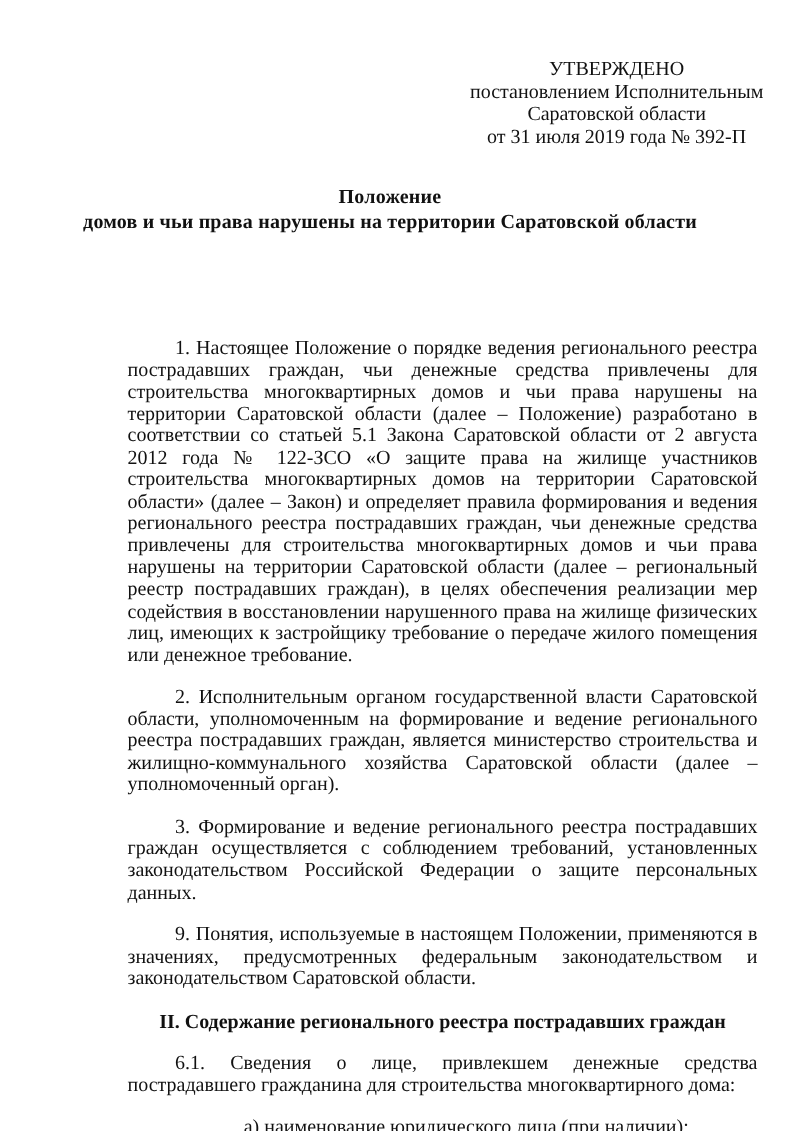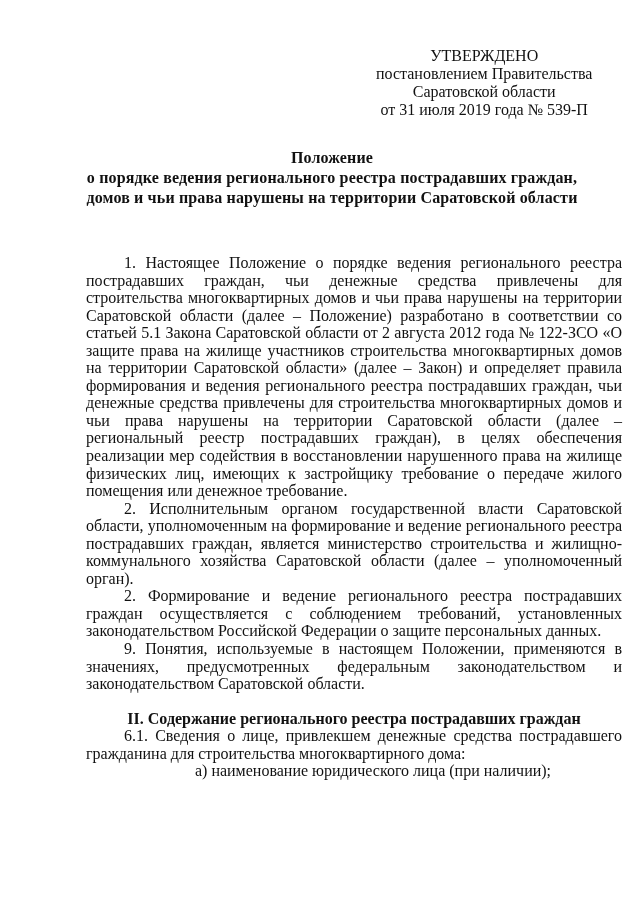--- a/index.html
+++ b/index.html
@@ -6,53 +6,52 @@
   body {
     width: 640px; height: 905px; overflow: hidden; position: relative;
     font-family: "Liberation Serif", serif; color: #111;
   }
   .approval {
     position: absolute; left: 376px; top: 47px;
     font-size: 16px; line-height: 18px;
   }
   .approval .a-line { white-space: nowrap; text-align: center; }
   .title-block {
-    position: absolute; left: 72px; width: 520px; top: 148px;
+    position: absolute; left: 52px; width: 520px; top: 148px;
     text-align: center; font-weight: bold; font-size: 16px; line-height: 20px;
     letter-spacing: 0.15px;
   }
   .body {
     position: absolute; left: 86px; width: 536px; top: 254px;
     font-size: 16px; line-height: 17.55px;
   }
   .section-heading {
     text-align: center; font-weight: bold; margin: 0;
   }
   .section-heading.h2 { margin-top: 17px; }
-  p { margin: 0; text-align: justify; text-indent: 38px; }
+  p { margin: 16px; text-align: justify; text-indent: 38px; }
   p.item { text-align: center; }
 </style>
 </head>
 <body>
 
 <div class="approval">
   <div class="a-line">УТВЕРЖДЕНО</div>
-  <div class="a-line">постановлением  Правительства</div>
+  <div class="a-line">постановлением  Исполнительным</div>
   <div class="a-line">Саратовской области</div>
-  <div class="a-line">от 31 июля 2019 года № 539-П</div>
+  <div class="a-line">от 31 июля 2019 года № 392-П</div>
 </div>
 
 <div class="title-block">
   <div>Положение</div>
-  <div>о порядке ведения регионального реестра пострадавших граждан,</div>
   <div>домов и чьи права нарушены на территории Саратовской области</div>
 </div>
 
 <div class="body">
   <p>1. Настоящее Положение о порядке ведения регионального реестра пострадавших граждан, чьи денежные средства привлечены для строительства многоквартирных домов и чьи права нарушены на территории Саратовской области (далее – Положение) разработано в соответствии со статьей 5.1 Закона Саратовской области от 2 августа 2012 года № 122-ЗСО «О защите права на жилище участников строительства многоквартирных домов на территории Саратовской области» (далее – Закон) и определяет правила формирования и ведения регионального реестра пострадавших граждан, чьи денежные средства привлечены для строительства многоквартирных домов и чьи права нарушены на территории Саратовской области (далее – региональный реестр пострадавших граждан), в целях обеспечения реализации мер содействия в восстановлении нарушенного права на жилище физических лиц, имеющих к застройщику требование о передаче жилого помещения или денежное требование.</p>
   <p>2. Исполнительным органом государственной власти Саратовской области, уполномоченным на формирование и ведение регионального реестра пострадавших граждан, является министерство строительства и жилищно-коммунального хозяйства Саратовской области (далее – уполномоченный орган).</p>
-  <p>2. Формирование и ведение регионального реестра пострадавших граждан осуществляется с соблюдением требований, установленных законодательством Российской Федерации о защите персональных данных.</p>
+  <p>3. Формирование и ведение регионального реестра пострадавших граждан осуществляется с соблюдением требований, установленных законодательством Российской Федерации о защите персональных данных.</p>
   <p>9. Понятия, используемые в настоящем Положении, применяются в значениях, предусмотренных федеральным законодательством и законодательством Саратовской области.</p>
 
   <div class="section-heading h2">II. Содержание регионального реестра пострадавших граждан</div>
   <p>6.1. Сведения о лице, привлекшем денежные средства пострадавшего гражданина для строительства многоквартирного дома:</p>
   <p class="item">а) наименование юридического лица (при наличии);</p>
 </div>
 
 </body></html>

